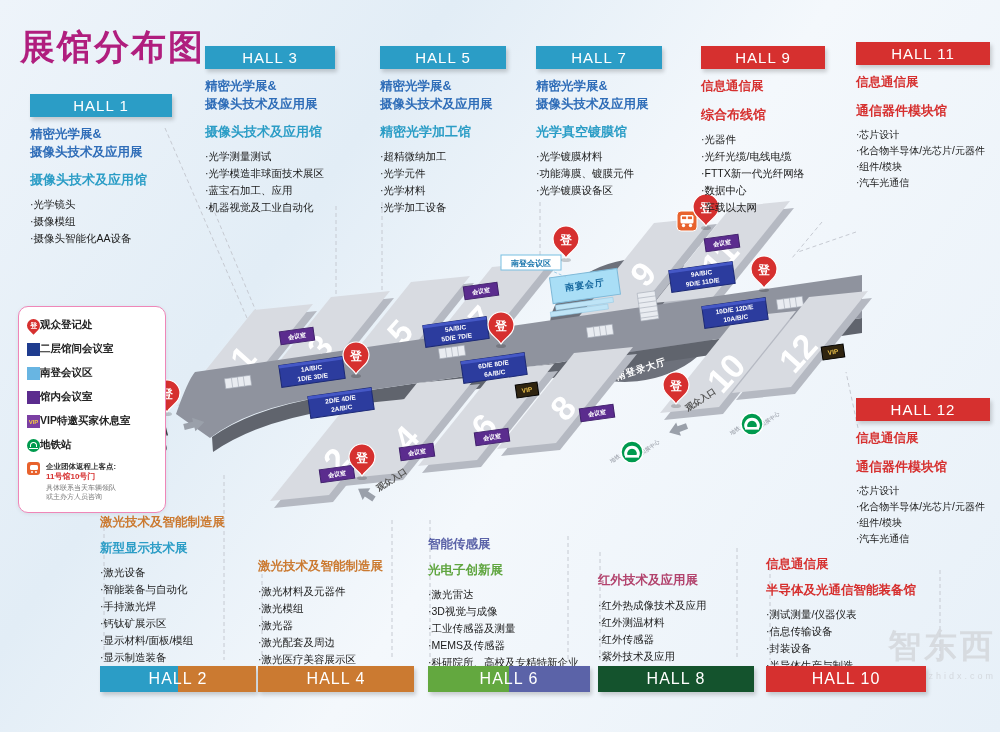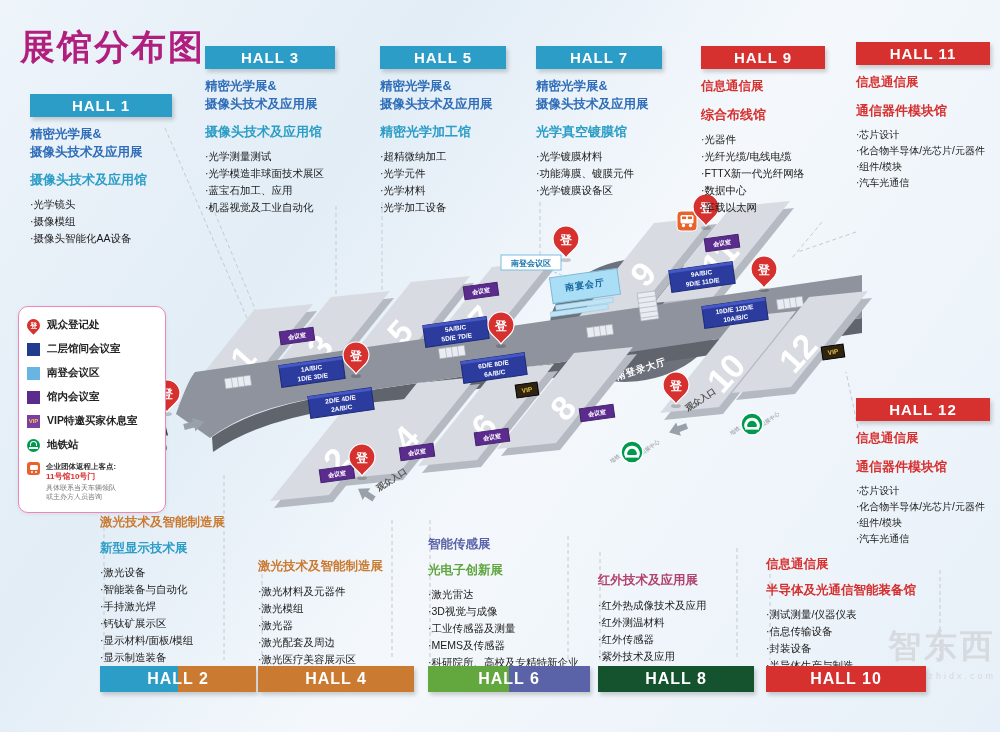--- a/index.html
+++ b/index.html
@@ -1,37 +1,37 @@
 <!DOCTYPE html>
 <html><head>
 <meta charset="utf-8">
 <style>
   html,body{margin:0;padding:0}
   body{width:1000px;height:732px;overflow:hidden;position:relative;
     font-family:"Liberation Sans","DejaVu Sans",sans-serif;
     background:linear-gradient(125deg,#eef4fa 0%,#e2edf6 30%,#f4f8fc 55%,#e7f0f8 100%);}
   .page-title{position:absolute;left:20px;top:24px;font-size:35px;font-weight:900;color:#b01e7e;letter-spacing:2px}
   .panel{position:absolute}
-  .hall-header{color:#fff;font-weight:bold;font-size:15px;text-align:center;height:23px;line-height:23px;
+  .hall-header{color:#fff;font-weight:normal;font-size:15px;text-align:center;height:23px;line-height:23px;
     letter-spacing:1px;box-shadow:2px 3px 4px rgba(0,0,0,.18)}
   .bg-teal{background:#2b9dc6}.bg-red{background:#d6302f}.bg-orange{background:#cb7a31}.bg-rasp{background:#14532d}
   .bg-split2{background:linear-gradient(to right,#2b9dc6 0 50%,#cb7a31 50% 100%)}
   .bg-split6{background:linear-gradient(to right,#63a83f 0 50%,#5b63a8 50% 100%)}
   .c-blue{color:#2f6db8}.c-teal{color:#2b9dc6}.c-red{color:#d6302f}.c-orange{color:#cb7a31}
   .c-indigo{color:#5b63a8}.c-green{color:#5fa53f}.c-rasp{color:#b2436d}
   .t1{font-size:12.5px;font-weight:bold;line-height:1.4;margin-top:9px}
   .t2{font-size:12.5px;font-weight:bold;line-height:1.4;margin-top:8px}
   .venue{font-size:13px;font-weight:bold;margin-top:10px}
   .items{list-style:none;margin:7px 0 0;padding:0;font-size:10.5px;line-height:1.62;color:#191919}
   .items li{white-space:nowrap}
   .panel-b .hall-header{position:absolute;bottom:0;left:0;right:0;height:26px;line-height:26px;font-size:16px}
   
   .legend{position:absolute;left:18px;top:306px;width:130px;background:#fff;border:1.5px solid #ef86b8;
     border-radius:10px;padding:11px 8px 8px;box-shadow:0 1px 4px rgba(0,0,0,.07)}
-  .lrow{display:flex;align-items:center;gap:7px;margin-bottom:10px;font-size:10.5px;font-weight:bold;color:#222}
+  .lrow{display:flex;align-items:flex-end;margin-bottom:10px;font-size:10.5px;font-weight:bold;color:#222}
   .ic{width:13px;height:13px;flex:0 0 auto;display:flex;align-items:center;justify-content:center}
   .ic-pin{background:#d6302f;border-radius:50% 50% 50% 0;transform:rotate(-45deg)}
   .ic-pin i{transform:rotate(45deg);font-style:normal;color:#fff;font-size:7px;font-weight:bold}
   .ic-navy{background:#1f3c8f}.ic-lblue{background:#68b5e2}.ic-purple{background:#5b2c8e}
   .ic-vip{background:#7b3fa3;color:#f3c844;font-size:6px;font-weight:900}
   .ic-metro{background:#009a4e;border-radius:50%;position:relative}
   .ic-metro::before{content:"";position:absolute;left:3px;top:2.5px;width:5px;height:4px;border:1.6px solid #fff;border-bottom:none;border-radius:5px 5px 0 0}
   .ic-metro::after{content:"";position:absolute;left:2px;bottom:2.6px;width:9px;height:1.8px;background:#fff}
   .ic-bus{background:#e8622d;border-radius:3px;position:relative}
   .ic-bus::before{content:"";position:absolute;left:2.5px;top:2.5px;width:8px;height:5.5px;background:#fff;border-radius:1.5px}

